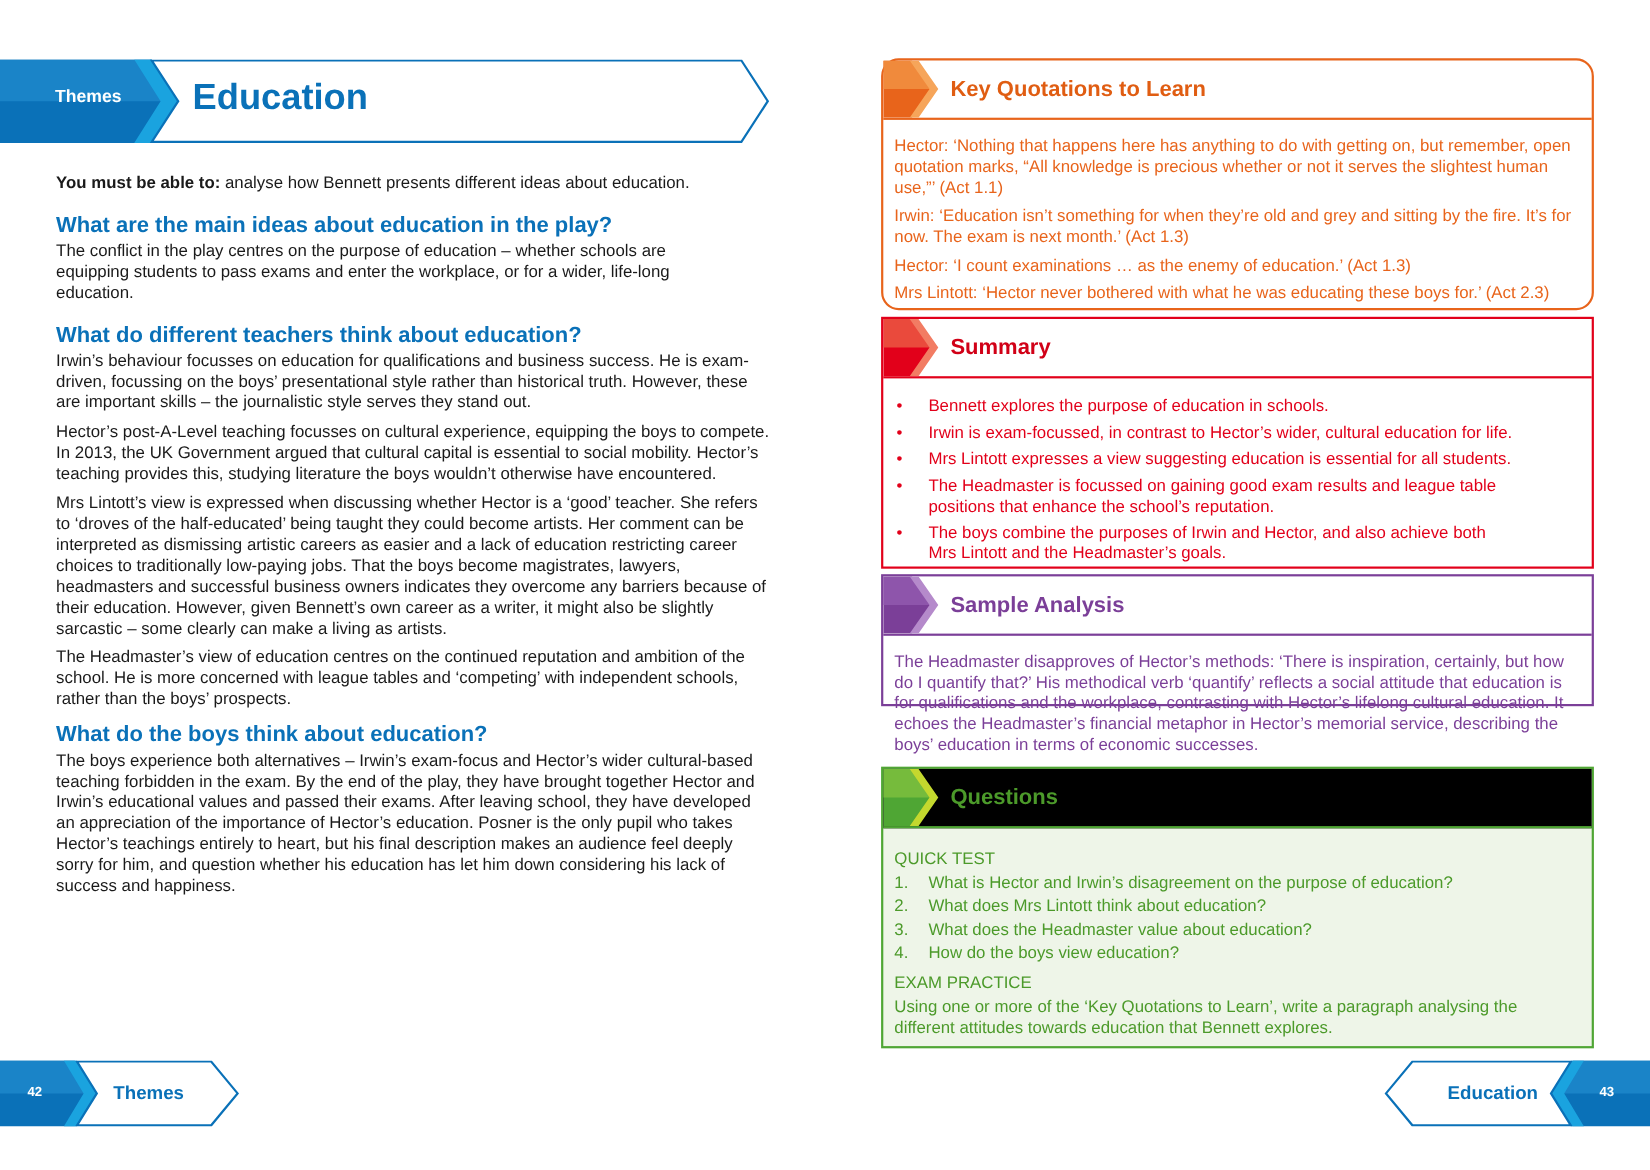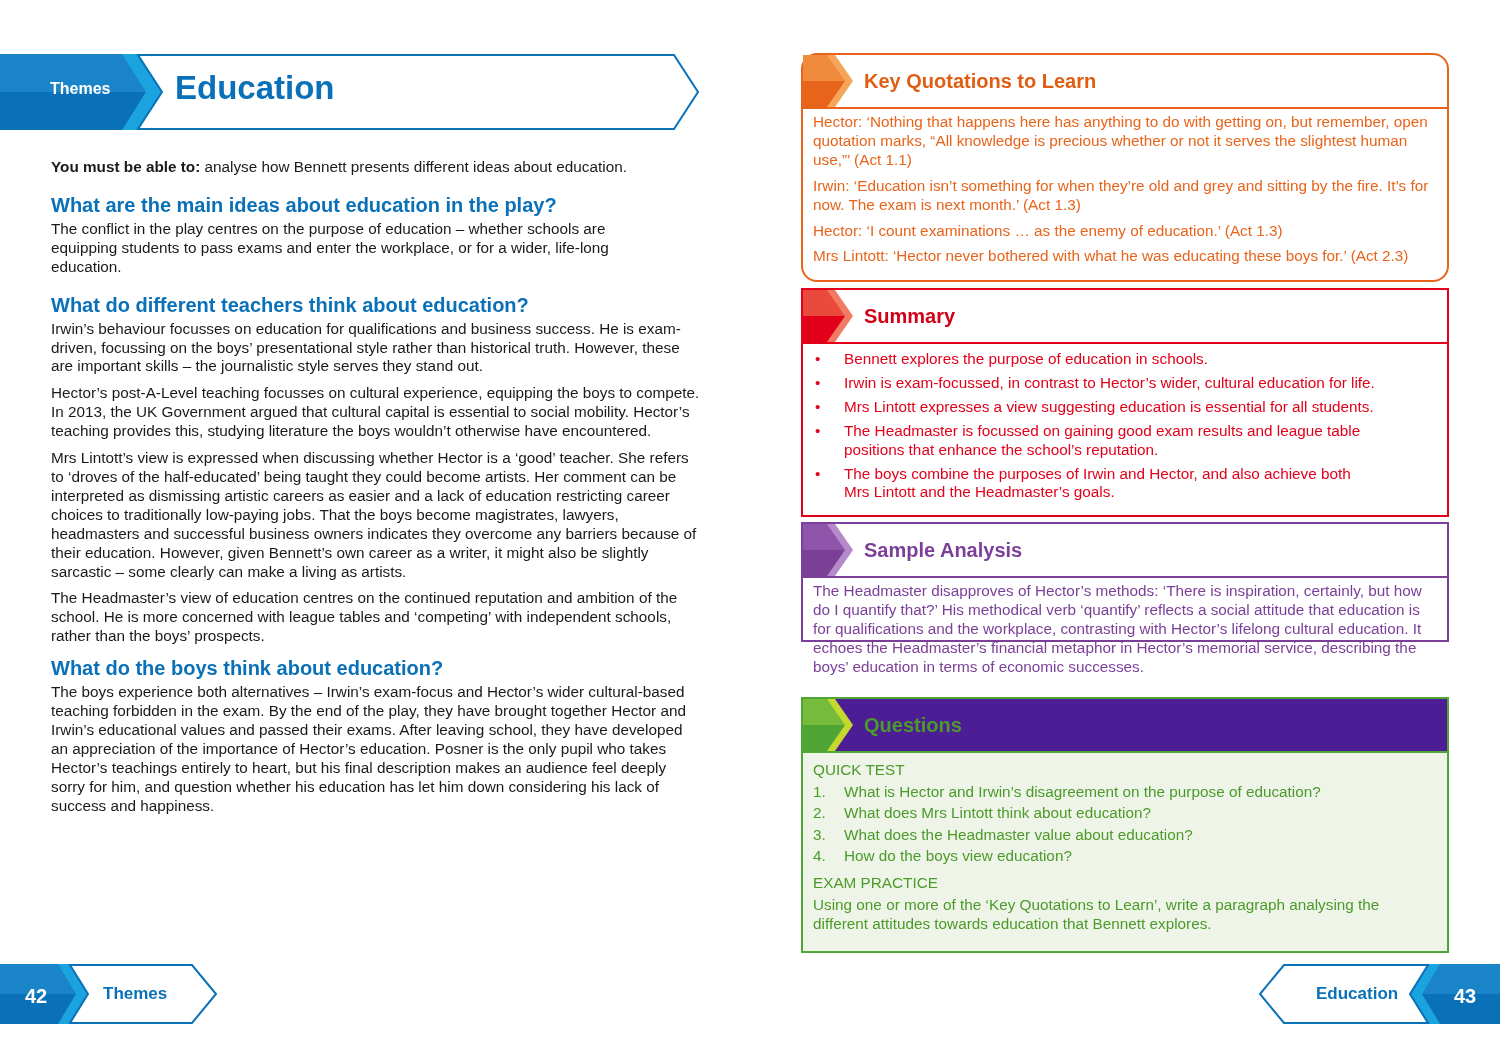--- a/index.html
+++ b/index.html
@@ -19,51 +19,51 @@
   .sec-heading { color: #0a71b8; font-weight: bold; font-size: 20px; line-height: 24px; margin-bottom: 3px; }
   .para { margin-bottom: 8px; }
   .sec { margin-bottom: 10px; }
   .narrow { width: 560px; }
 
   
   .box { position: absolute; left: 801px; width: 648px; border: 2px solid; }
   .box-head { position: relative; height: 54px; border-bottom: 2px solid; }
   .box-head svg { position: absolute; left: 0; top: 0; }
   .box-title { position: absolute; left: 61px; top: 15px; font-weight: bold; font-size: 20px; }
-  .box-body { padding: 4px 10px 6px 10px; font-size: 15.3px; line-height: 18.9px; }
+  .box-body { padding: 15px 10px 6px 10px; font-size: 15.3px; line-height: 18.9px; }
 
   .quotes { top: 53px; height: 229px; border-color: #e8641b; color: #e8641b; border-radius: 16px; }
   .quotes .box-head { border-color: #e8641b; }
   .quotes .box-title { color: #e05d12; }
   .quotes .q { margin-bottom: 7px; }
 
   .summary { top: 288px; height: 229px; border-color: #e2001a; color: #e2001a; }
   .summary .box-head { border-color: #e2001a; }
   .summary .box-title { color: #d10017; }
   .summary ul { list-style: none; padding-top: 2px; }
   .summary li { position: relative; padding-left: 31px; margin-bottom: 5px; }
   .summary li .bullet { position: absolute; left: 2px; top: 0; }
 
   .analysis { top: 522px; height: 120px; border-color: #7b3f98; color: #7b3f98; }
   .analysis .box-head { border-color: #7b3f98; }
   .analysis .box-title { color: #7b3f98; }
 
   .questions { top: 697px; height: 256px; border-color: #4fa634; color: #4c9a2a; background: #eef5e8; }
-  .questions .box-head { border-color: #4fa634; background: #4c1d95; }
+  .questions .box-head { border-color: #4fa634; background: #000000; }
   .questions .box-title { color: #4c9a2a; }
   .questions .sub { margin-top: 4px; margin-bottom: 3px; }
   .questions ol { list-style: none; margin-bottom: 8px; }
   .questions li { position: relative; padding-left: 31px; margin-bottom: 2.5px; }
   .questions li .num { position: absolute; left: 0; top: 0; }
 
   
   .foot-left { position: absolute; left: 0; top: 964px; width: 220px; height: 60px; }
   .foot-right { position: absolute; left: 1258px; top: 964px; width: 242px; height: 60px; }
   .foot-left svg, .foot-right svg { position: absolute; left: 0; top: 0; }
-  .page-num { position: absolute; color: #fff; font-weight: bold; font-size: 20px; top: 21px; }
+  .page-num { position: absolute; color: #fff; font-weight: bold; font-size: 12px; top: 21px; }
   .foot-label { position: absolute; color: #0a71b8; font-weight: bold; font-size: 17px; top: 20px; }
 </style>
 </head>
 <body>
 
 <div class="header-banner">
   <svg width="700" height="76" viewBox="0 0 700 76">
     <polygon points="0,0 138,0 162,38 138,76 0,76" fill="#0a71b8"></polygon>
     <polygon points="0,0 138,0 162,38 0,38" fill="#1a84c8"></polygon>
     <polygon points="122,0 138,0 162,38 138,76 122,76 146,38" fill="#1aa3df"></polygon>

